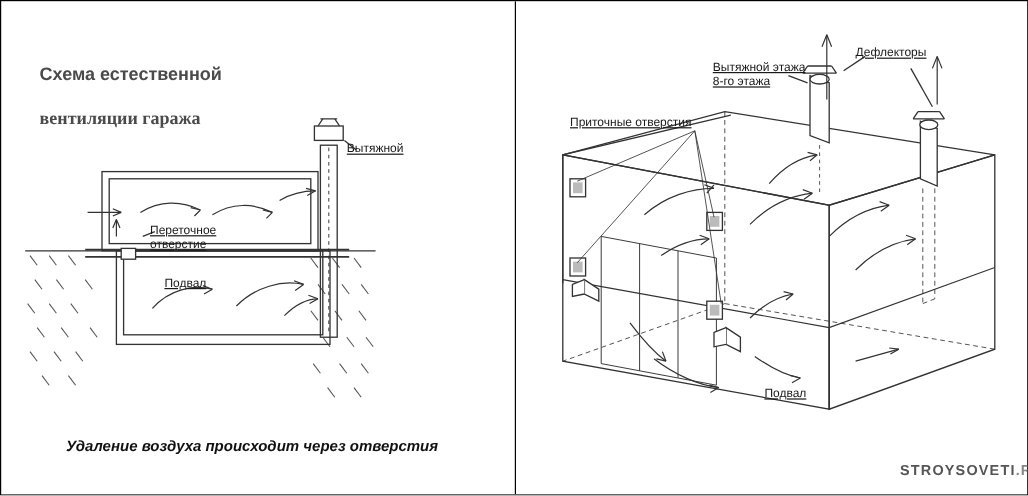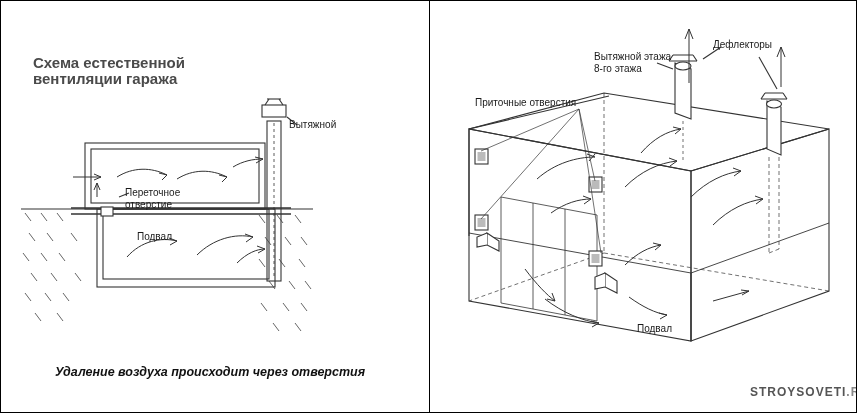--- a/index.html
+++ b/index.html
@@ -18,20 +18,21 @@
     width:1px;
     background:#000000;
   }
   svg{position:absolute;left:0;top:0;}
   .lbl{
     position:absolute;
     font-size:10px;
     color:#1a1a1a;
     line-height:1.25;
     white-space:pre;
+    text-decoration:underline;
   }
   .title{
     position:absolute;
     font-size:15px;
     font-weight:bold;
     color:#4a4a4a;
     line-height:1.35;
     white-space:pre;
   }
   .caption{
@@ -56,21 +57,21 @@
   .wm .dom{color:#888888;}
 </style>
 </head>
 <body>
 
 <div id="page">
 
   <div class="divider" style="left:428px;"></div>
 
   <div class="title" style="left:32px;top:52px;"><span>Схема естественной</span></div>
-  <div class="title" style="left:32px;top:68px;"><span>вентиляции гаража</span></div>
+  <div class="title" style="left:32px;top:88px;font-family:Liberation Serif, serif;"><span>вентиляции гаража</span></div>
 
   <svg width="428" height="413" viewBox="0 0 428 413">
     <g fill="none" stroke="#333333" stroke-width="1.1">
 
       <line x1="20" y1="208" x2="312" y2="208"></line>
 
       <g stroke="#555555" stroke-width="0.9">
         <line x1="24" y1="212" x2="30" y2="220"></line>
         <line x1="40" y1="212" x2="46" y2="220"></line>
         <line x1="56" y1="212" x2="62" y2="220"></line>

